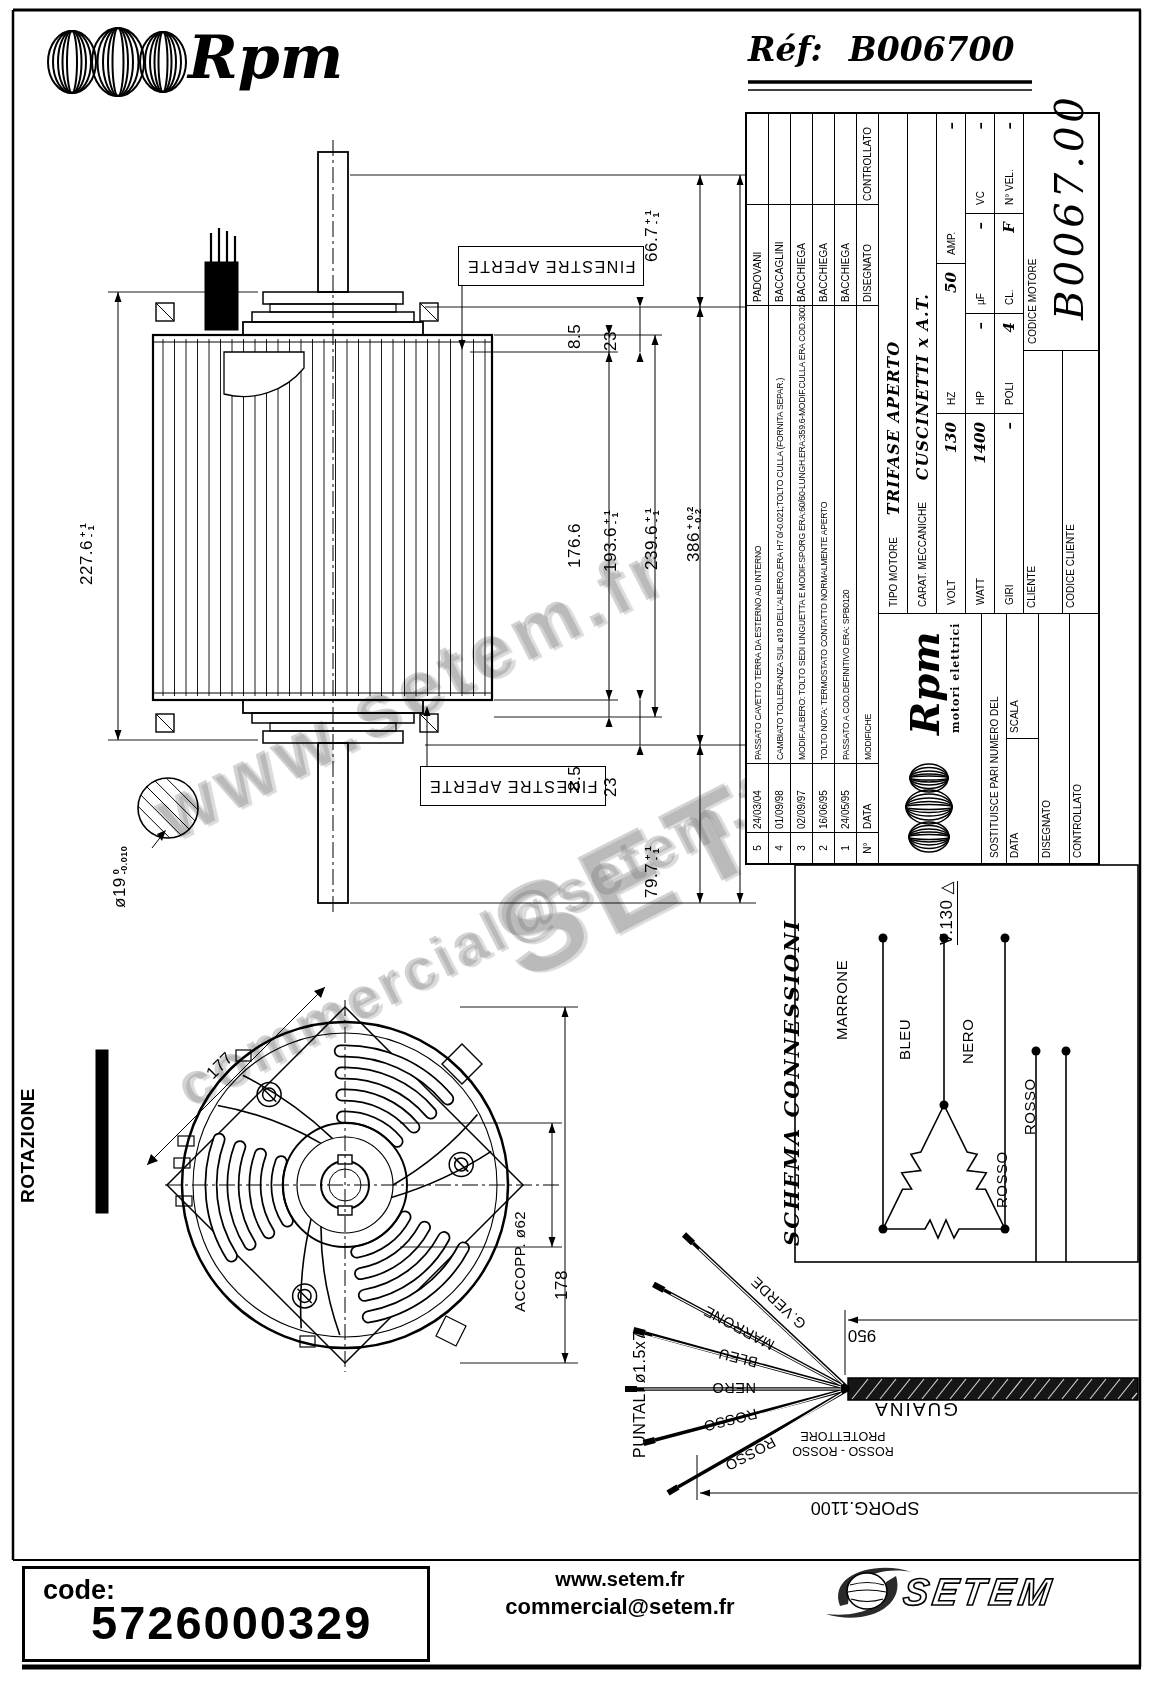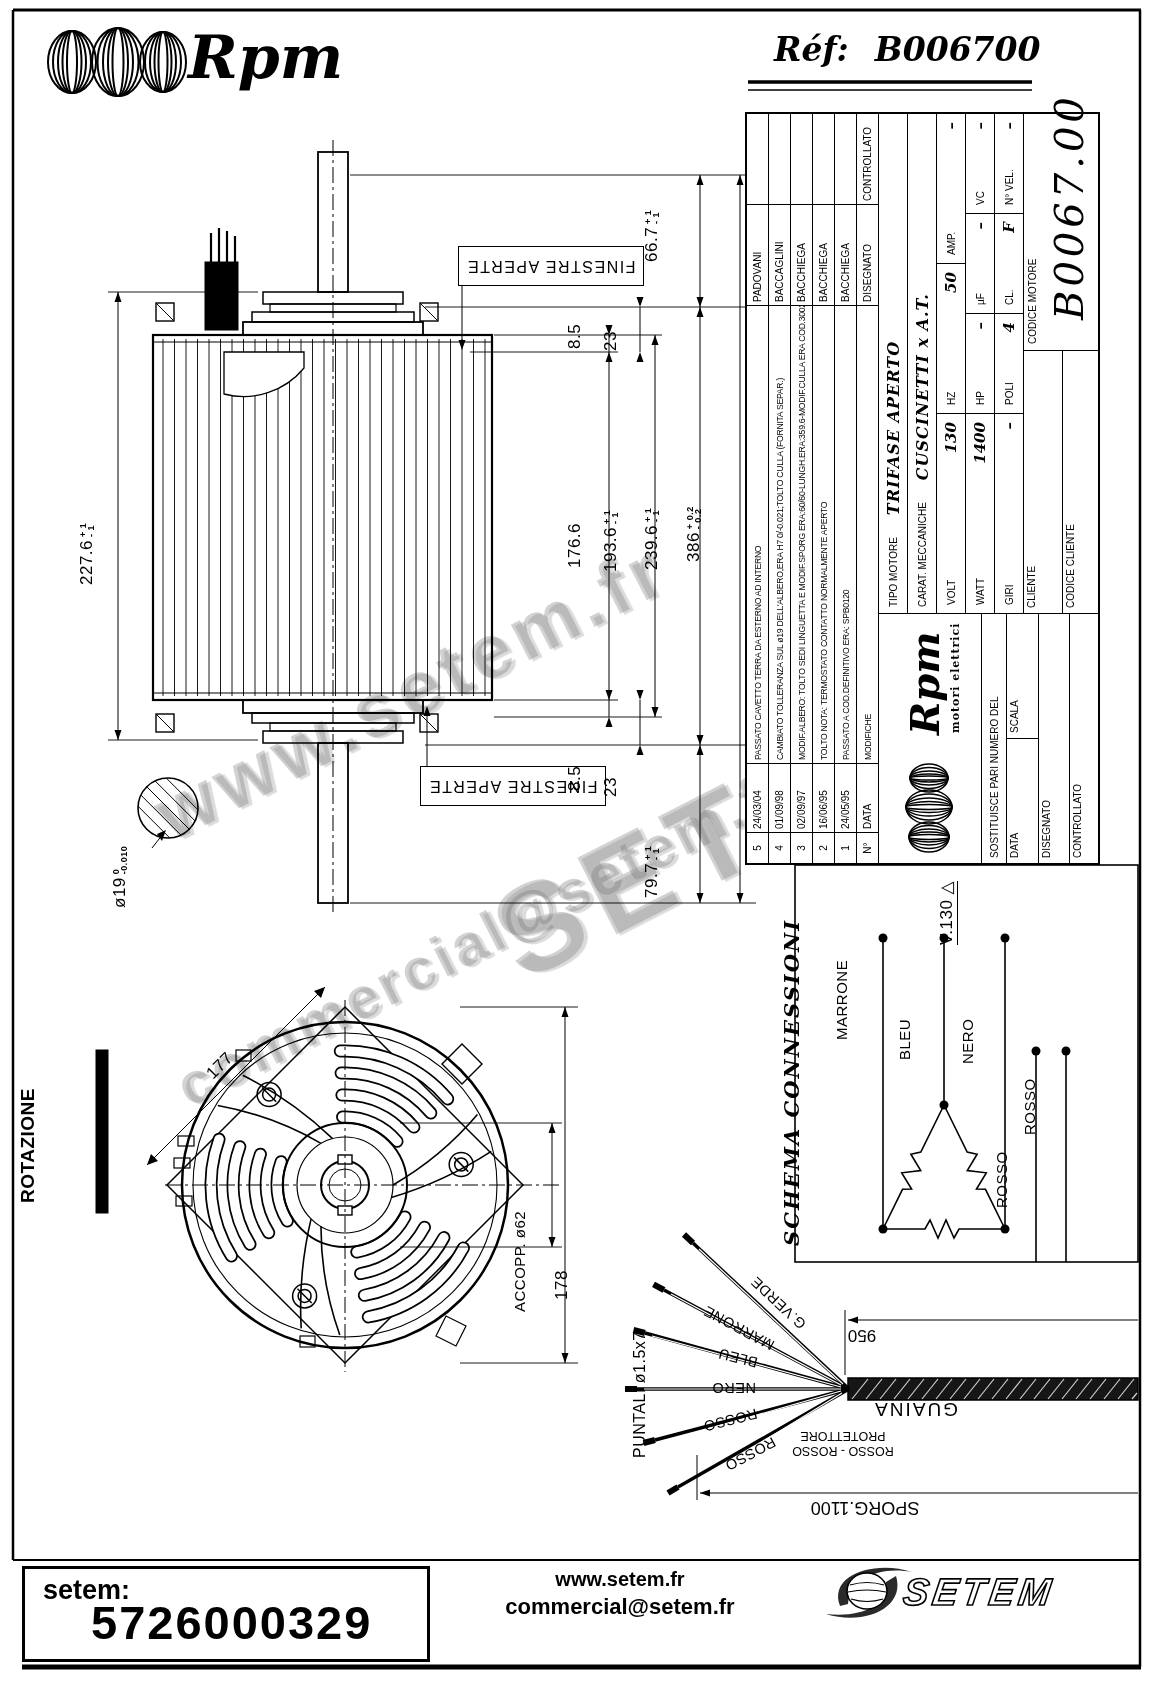--- a/index.html
+++ b/index.html
@@ -13,21 +13,21 @@
   .tol i{font-style:normal;}
   .box180{position:absolute;border:1.7px solid #000;display:flex;align-items:center;justify-content:center;
           transform:rotate(180deg);font-size:16px;letter-spacing:1.5px;background:#fff;}
   .r180{position:absolute;transform:rotate(180deg);text-align:center;white-space:nowrap;}
   .wlab{position:absolute;font-size:14.5px;white-space:nowrap;letter-spacing:.5px;}
   
   .wm{position:absolute;font-weight:bold;transform:rotate(-27deg);transform-origin:0 0;
       color:rgba(110,110,110,.30);text-shadow:3px 3px 1px rgba(190,190,190,.55);white-space:nowrap;}
   
   #ref{position:absolute;left:748px;top:30px;width:286px;display:flex;gap:26px;align-items:baseline;
-       font-family:"DejaVu Serif",serif;font-style:italic;font-weight:bold;font-size:33px;margin-left:26px;}
+       font-family:"DejaVu Serif",serif;font-style:italic;font-weight:bold;font-size:33px;}
   #rpmtext{position:absolute;left:188px;top:22px;font-family:"DejaVu Serif",serif;font-style:italic;
            font-weight:bold;font-size:60px;}
   
   #titleblock{position:absolute;left:745px;top:865px;width:753px;height:355px;background:#fff;
               transform-origin:0 0;transform:rotate(-90deg);border:2px solid #000;box-sizing:border-box;
               font-size:10px;}
   #titleblock .rev{height:132px;display:flex;flex-direction:column;}
   .revrow{flex:1;display:flex;border-bottom:1px solid #000;}
   .revrow:last-child{border-bottom:1.6px solid #000;}
   .revrow>div{border-right:1px solid #000;display:flex;align-items:center;padding:0 3px;overflow:hidden;white-space:nowrap;}
@@ -635,19 +635,19 @@
           <div class="codmot">
             <span class="lbl">CODICE MOTORE</span>
             <div class="bigcode">B0067.00</div>
           </div>
         </div>
       </div>
     </div>
   </div>
 
   <div id="codebox">
-    <div id="codelbl">setem:</div>
+    <div id="codelbl">code:</div>
     <div id="codeval">5726000329</div>
   </div>
   <div id="furl">www.setem.fr</div>
   <div id="femail">commercial@setem.fr</div>
 
 </div>
 
 </body></html>

